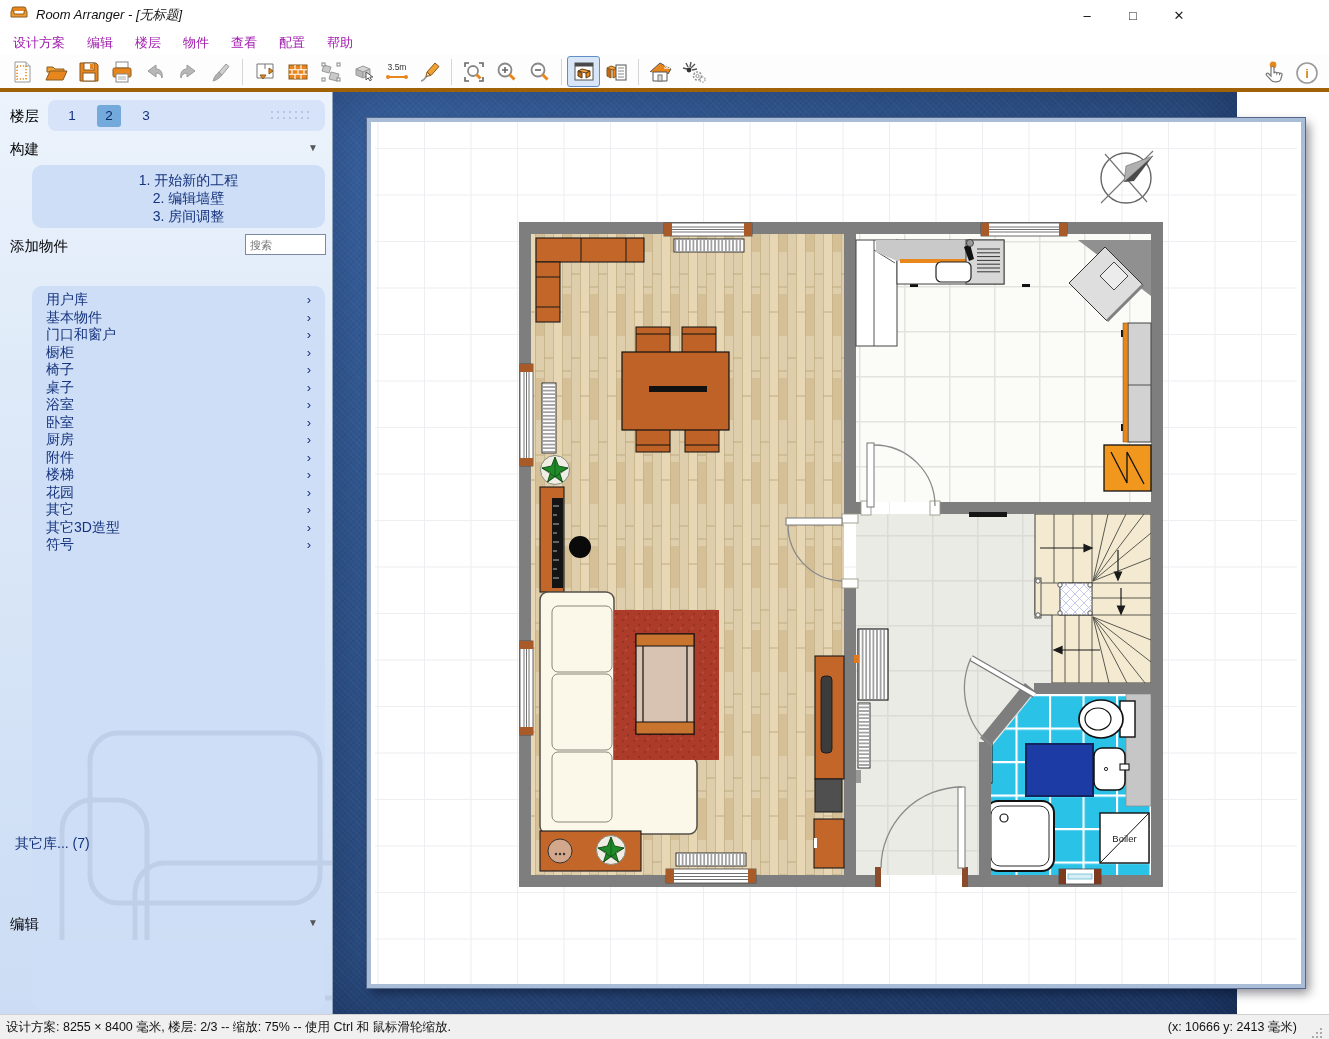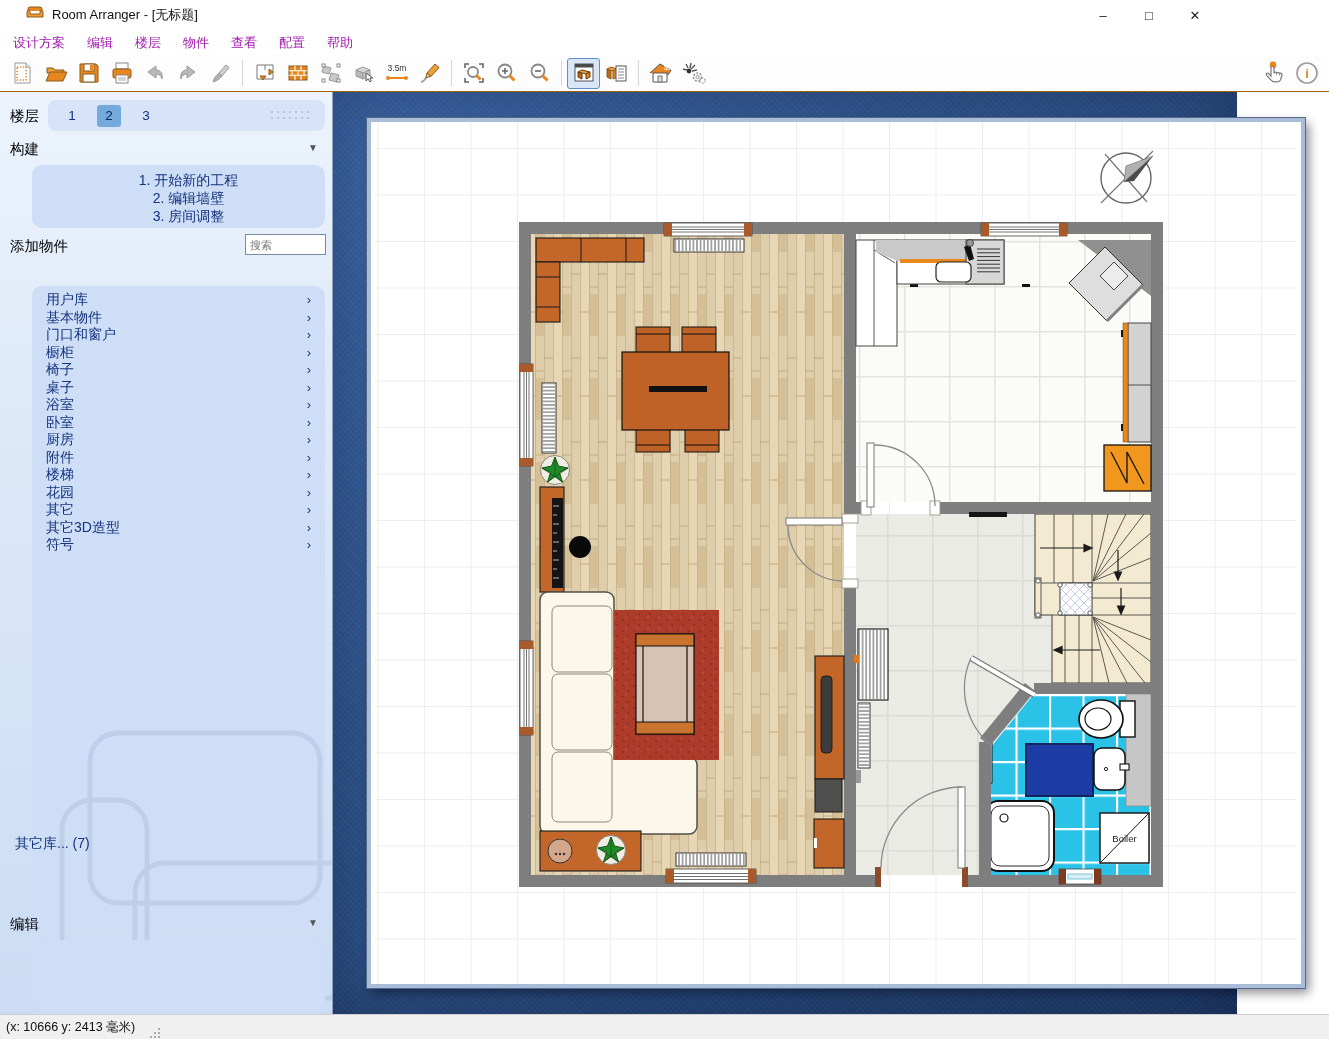--- a/index.html
+++ b/index.html
@@ -1,36 +1,36 @@
 <!DOCTYPE html>
 <html><head>
 <meta charset="utf-8">
 <style>
   * { margin:0; padding:0; box-sizing:border-box; }
   html,body { width:1329px; height:1039px; overflow:hidden;
     font-family:"Liberation Sans","DejaVu Sans",sans-serif; }
   body { position:relative; background:#fff; }
 
   
-  .titlebar { position:absolute; left:16px; top:0; width:1202px; height:30px;
-    background:#fff; display:flex; align-items:center; }
+  .titlebar { position:absolute; left:0; top:0; width:1202px; height:30px;
+    background:#fff; display:flex; align-items:center;font-style:italic; }
   .titlebar .appicon { margin:0 8px 0 10px; }
   .titlebar .title { font-size:13px; color:#111; }
   .wincontrols { position:absolute; right:0; top:0; height:30px; display:flex; }
   .winbtn { width:46px; height:30px; display:flex; align-items:center; justify-content:center;
     font-size:13px; color:#222; }
 
   
   .menubar { position:absolute; left:0; top:30px; width:1329px; height:25px;
     background:#fff; display:flex; align-items:center; padding-left:2px; }
   .menuitem { padding:3px 11px; font-size:13px; color:#a21caf; }
 
   
   .toolbar { position:absolute; left:0; top:55px; width:1329px; height:37px;
-    background:#fdfdfd; border-bottom:1px solid #a16207; display:flex; align-items:center; padding-left:6px; }
+    background:#fdfdfd; border-bottom:4px solid #a16207; display:flex; align-items:center; padding-left:6px; }
   .tbtn { width:33px; height:31px; display:flex; align-items:center; justify-content:center;
     border:1px solid transparent; border-radius:3px; flex:0 0 auto; }
   .tbtn.selected { background:#d9e6f7; border-color:#5f8fc9; }
   .tbsep { width:1px; height:26px; background:#d5d5d5; margin:0 5px; flex:0 0 auto; }
   .tb-right { position:absolute; right:6px; top:2px; display:flex; }
 
   
   .sidebar { position:absolute; left:0; top:92px; width:333px; height:922px;
     background:linear-gradient(180deg,#ecf3fc 0%, #dde9f8 35%, #cbdcf4 100%);
     border-right:1px solid #8fa3bd; overflow:hidden; }
@@ -706,15 +706,16 @@
         <circle cx="1122" cy="178" r="25" fill="none" stroke="#666" stroke-width="1.4"></circle>
         <path d="M1097,203 L1149,151 M1101,154 L1143,202" stroke="#777" stroke-width="1.2" fill="none"></path>
         <polygon points="1120,182 1149,156 1122,166" fill="#b0b0b0" stroke="#666" stroke-width="0.6"></polygon>
         <polygon points="1120,182 1149,156 1130,181" fill="#4a4a4a"></polygon>
       </g>
     </svg>
   </div>
 </div>
 
 <div class="statusbar">
+  <span class="left">设计方案: 8255 × 8400 毫米, 楼层: 2/3 -- 缩放: 75% -- 使用 Ctrl 和 鼠标滑轮缩放.</span>
   <span class="right">(x: 10666 y: 2413 毫米)</span>
   <span class="grip"></span>
 </div>
 
 </body></html>

